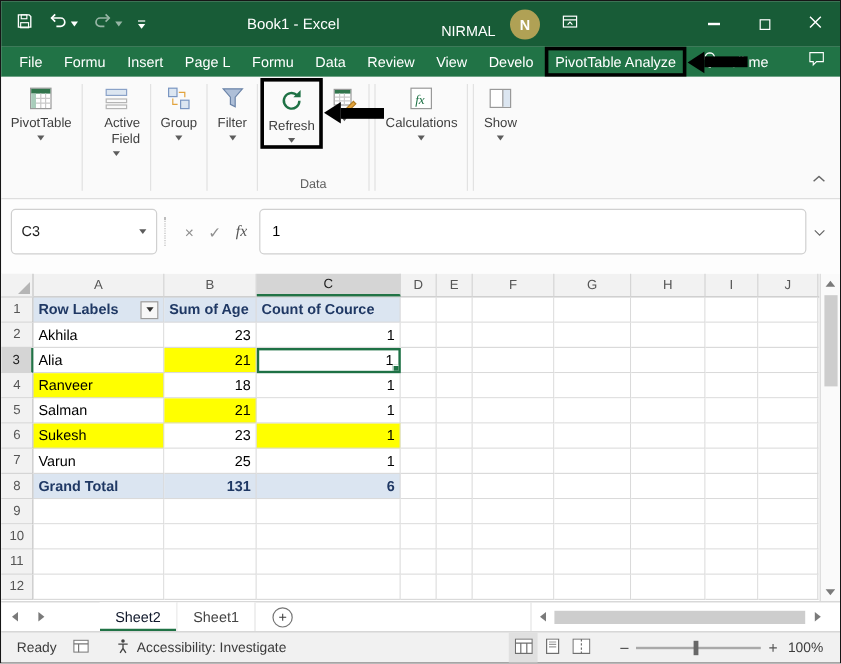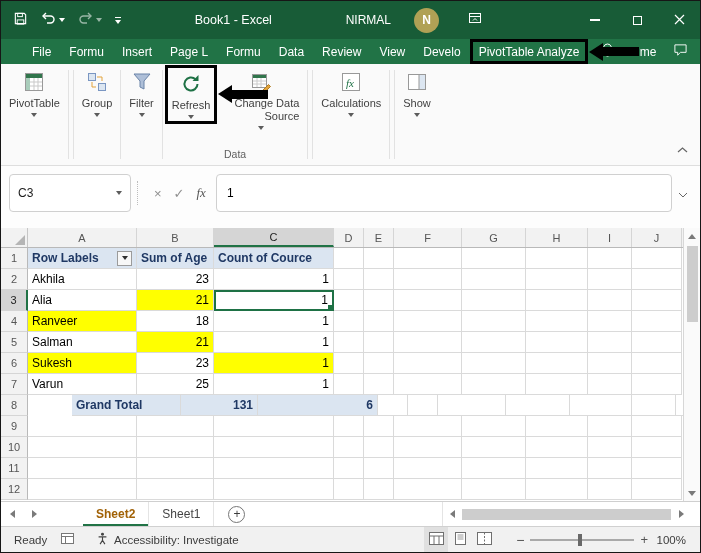--- a/index.html
+++ b/index.html
@@ -6,32 +6,32 @@
 html,body{width:701px;height:553px;overflow:hidden;background:#fff;font-family:"Liberation Sans",sans-serif}
 .window{width:701px;height:553px;border:1px solid #161616;display:flex;flex-direction:column;background:#fff}
 
 
 .titlebar{height:38px;background:#185c37;display:flex;align-items:center;color:#fff;flex:0 0 auto}
 .qat{display:flex;align-items:center;gap:13px;padding-left:12px}
 .qbtn{display:flex;align-items:center;gap:3px}
 .qbtn.dim{opacity:.55}
 .qcust{border-top:1.5px solid #fff;padding-top:2px;display:flex}
 .title{margin-left:auto;font-size:12.5px;white-space:nowrap}
-.userarea{margin-left:auto;display:flex;align-items:center;gap:23px}
+.userarea{margin-left:auto;display:flex;align-items:flex-end;gap:12px}
 .username{font-size:12px}
 .avatar{width:25px;height:25px;border-radius:50%;background:#b0a155;display:flex;align-items:center;justify-content:center;font-size:12px;font-weight:bold}
 .ribopts{display:flex;align-items:center;justify-content:center;width:26px;height:26px}
 .winbtns{display:flex;margin-left:86px;height:100%}
 .wbtn{width:42px;height:100%;display:flex;align-items:center;justify-content:center}
 .minglyph{width:10px;height:1.5px;background:#fff;display:block}
 .maxglyph{width:9px;height:9px;border:1.2px solid #fff;display:block}
 
 
 .tabrow{height:25px;background:#217346;display:flex;align-items:stretch;color:#fff;flex:0 0 auto}
-.tablist{display:flex;align-items:stretch;padding-left:22px}
+.tablist{display:flex;align-items:stretch;padding-left:6px}
 .tab{padding:0 9px;font-size:12px;display:flex;align-items:center;position:relative;white-space:nowrap}
 .tab.annotated{border:3px solid #000;padding:0 6px}
 .tellme{display:flex;align-items:center;gap:5px;font-size:12px;margin-left:14px;white-space:nowrap}
 .comment{margin-left:auto;margin-right:12px;display:flex;align-items:center}
 
 
 .ribbon{height:102px;background:#fafafa;border-bottom:1px solid #dedede;position:relative;flex:0 0 auto}
 .rgroups{display:flex;align-items:stretch;height:100%;padding:1px 2px}
 .rsep{width:1px;background:#e2e2e2;margin:5px 2px;flex:0 0 1px}
 .rgroup{display:flex;flex-direction:column}
@@ -92,21 +92,21 @@
 .tri-up{width:0;height:0;border-left:4px solid transparent;border-right:4px solid transparent;border-bottom:5px solid #7a7a7a}
 .tri-down{width:0;height:0;border-left:4px solid transparent;border-right:4px solid transparent;border-top:5px solid #7a7a7a}
 .tri-left{width:0;height:0;border-top:4px solid transparent;border-bottom:4px solid transparent;border-right:5px solid #7a7a7a}
 .tri-right{width:0;height:0;border-top:4px solid transparent;border-bottom:4px solid transparent;border-left:5px solid #7a7a7a}
 
 
 .tabbar{height:25px;background:#fff;border-top:1px solid #cfcfcf;display:flex;align-items:stretch;flex:0 0 auto;font-size:12px}
 .tnav{width:22px;display:flex;align-items:center;justify-content:center}
 .stabs{display:flex;align-items:stretch;margin-left:38px}
 .stab{padding:0 13px;display:flex;align-items:center;color:#444;border-right:1px solid #e4e4e4;background:#fff}
-.stab.active{color:#a16207;font-weight:bold;box-shadow:inset 0 -2px 0 #217346}
+.stab.active{color:#0f172a;font-weight:normal;box-shadow:inset 0 -2px 0 #217346}
 .addsheet{width:17px;height:17px;border:1px solid #767676;border-radius:50%;display:flex;align-items:center;justify-content:center;font-size:12px;color:#3c3c3c;align-self:center;margin-left:14px;line-height:1}
 .hscroll{margin-left:auto;margin-right:10px;display:flex;align-items:center;width:248px;border-left:1px solid #e4e4e4}
 .harrow{width:18px;height:100%;display:flex;align-items:center;justify-content:center}
 .hthumb{height:11px;background:#cdcdcd;flex:1;margin:0 1px}
 
 
 .statusbar{height:26px;background:#f1f1f1;border-top:1px solid #d0d0d0;display:flex;align-items:center;flex:0 0 auto;font-size:11.5px;color:#3c3c3c}
 .ready{padding-left:13px;width:56px}
 .macro{display:flex;align-items:center;margin-left:4px}
 .acc{display:flex;align-items:center;gap:5px;margin-left:22px}
@@ -246,20 +246,36 @@
                   <path d="M8 12h12M8 16h12M12 8v12M16 8v12" stroke="#c9c9c9" fill="none"></path>
                 </svg>
               </span>
               <span class="rlbl" data-name="ribbon-button-label">PivotTable</span>
               <span class="chevdown" data-name="dropdown-chevron-icon"></span>
             </div>
           </div>
           <div class="rgroup-label" data-name="ribbon-group-label"></div>
         </div>
         <div class="rsep" data-name="ribbon-group-separator"></div>
+        <div class="rgroup" data-name="ribbon-group-active-field">
+          <div class="rgroup-row" data-name="ribbon-group-buttons">
+            <div class="rbtn" data-name="ribbon-button-active-field">
+              <span class="ricon" data-name="active-field-icon">
+                <svg viewBox="0 0 24 24">
+                  <rect x="3.5" y="4.5" width="17" height="5" fill="#dce6f1" stroke="#8aa2c8"></rect>
+                  <rect x="3.5" y="12.5" width="17" height="3" fill="none" stroke="#b5b5b5"></rect>
+                  <rect x="3.5" y="17.5" width="17" height="3" fill="none" stroke="#b5b5b5"></rect>
+                </svg>
+              </span>
+              <span class="rlbl" data-name="ribbon-button-label">Active Field</span>
+              <span class="chevdown" data-name="dropdown-chevron-icon"></span>
+            </div>
+          </div>
+          <div class="rgroup-label" data-name="ribbon-group-label"></div>
+        </div>
         <div class="rsep" data-name="ribbon-group-separator"></div>
         <div class="rgroup" data-name="ribbon-group-group">
           <div class="rgroup-row" data-name="ribbon-group-buttons">
             <div class="rbtn" data-name="ribbon-button-group">
               <span class="ricon" data-name="group-icon">
                 <svg viewBox="0 0 24 24">
                   <rect x="3.5" y="3.5" width="7" height="7" fill="#dce6f1" stroke="#7a96c2"></rect>
                   <rect x="13.5" y="13.5" width="7" height="7" fill="#dce6f1" stroke="#7a96c2"></rect>
                   <path d="M12 7h5v4" stroke="#e2a33c" fill="none"></path>
                   <path d="M7 12v5h4" stroke="#e2a33c" fill="none"></path>
@@ -305,21 +321,20 @@
             </div>
             <div class="rbtn" data-name="ribbon-button-change-data-source">
               <span class="ricon" data-name="change-data-source-icon">
                 <svg viewBox="0 0 24 24">
                   <rect x="3.5" y="4.5" width="14" height="13" fill="#fff" stroke="#999"></rect>
                   <rect x="4" y="5" width="13" height="3" fill="#31754c"></rect>
                   <path d="M4 11h13M4 14h13M8 8v9M12 8v9" stroke="#ccc" fill="none"></path>
                   <path d="M13.5 20.5l6-6 2 2-6 6h-2z" fill="#e2a33c" stroke="#b07b20"></path>
                 </svg>
               </span>
-              <span class="rlbl" data-name="ribbon-button-label">Change Data Source</span>
               <span class="chevdown" data-name="dropdown-chevron-icon"></span>
             </div>
           </div>
           <div class="rgroup-label" data-name="ribbon-group-label">Data</div>
         </div>
         <div class="rsep" data-name="ribbon-group-separator"></div>
         <div class="rsep" data-name="ribbon-group-separator"></div>
         <div class="rgroup" data-name="ribbon-group-calculations">
           <div class="rgroup-row" data-name="ribbon-group-buttons">
             <div class="rbtn" data-name="ribbon-button-calculations">
@@ -489,21 +504,21 @@
             <div class="cell" data-name="cell-D7" style="width: 30px;"></div>
             <div class="cell" data-name="cell-E7" style="width: 30px;"></div>
             <div class="cell" data-name="cell-F7" style="width: 68px;"></div>
             <div class="cell" data-name="cell-G7" style="width: 64px;"></div>
             <div class="cell" data-name="cell-H7" style="width: 62px;"></div>
             <div class="cell" data-name="cell-I7" style="width: 44px;"></div>
             <div class="cell" data-name="cell-J7" style="width: 50px;"></div>
           </div>
           <div class="grow" data-name="grid-row-8">
             <div class="rowhdr" data-name="row-header-8">8</div>
-            <div class="cell total" data-name="cell-A8" style="width: 109px; margin-left: 44px;">Grand Total</div>
+            <div class="cell total" data-name="cell-A8" style="width: 109px;">Grand Total</div>
             <div class="cell total num" data-name="cell-B8" style="width: 77px;">131</div>
             <div class="cell total num" data-name="cell-C8" style="width: 120px;">6</div>
             <div class="cell" data-name="cell-D8" style="width: 30px;"></div>
             <div class="cell" data-name="cell-E8" style="width: 30px;"></div>
             <div class="cell" data-name="cell-F8" style="width: 68px;"></div>
             <div class="cell" data-name="cell-G8" style="width: 64px;"></div>
             <div class="cell" data-name="cell-H8" style="width: 62px;"></div>
             <div class="cell" data-name="cell-I8" style="width: 44px;"></div>
             <div class="cell" data-name="cell-J8" style="width: 50px;"></div>
           </div>

